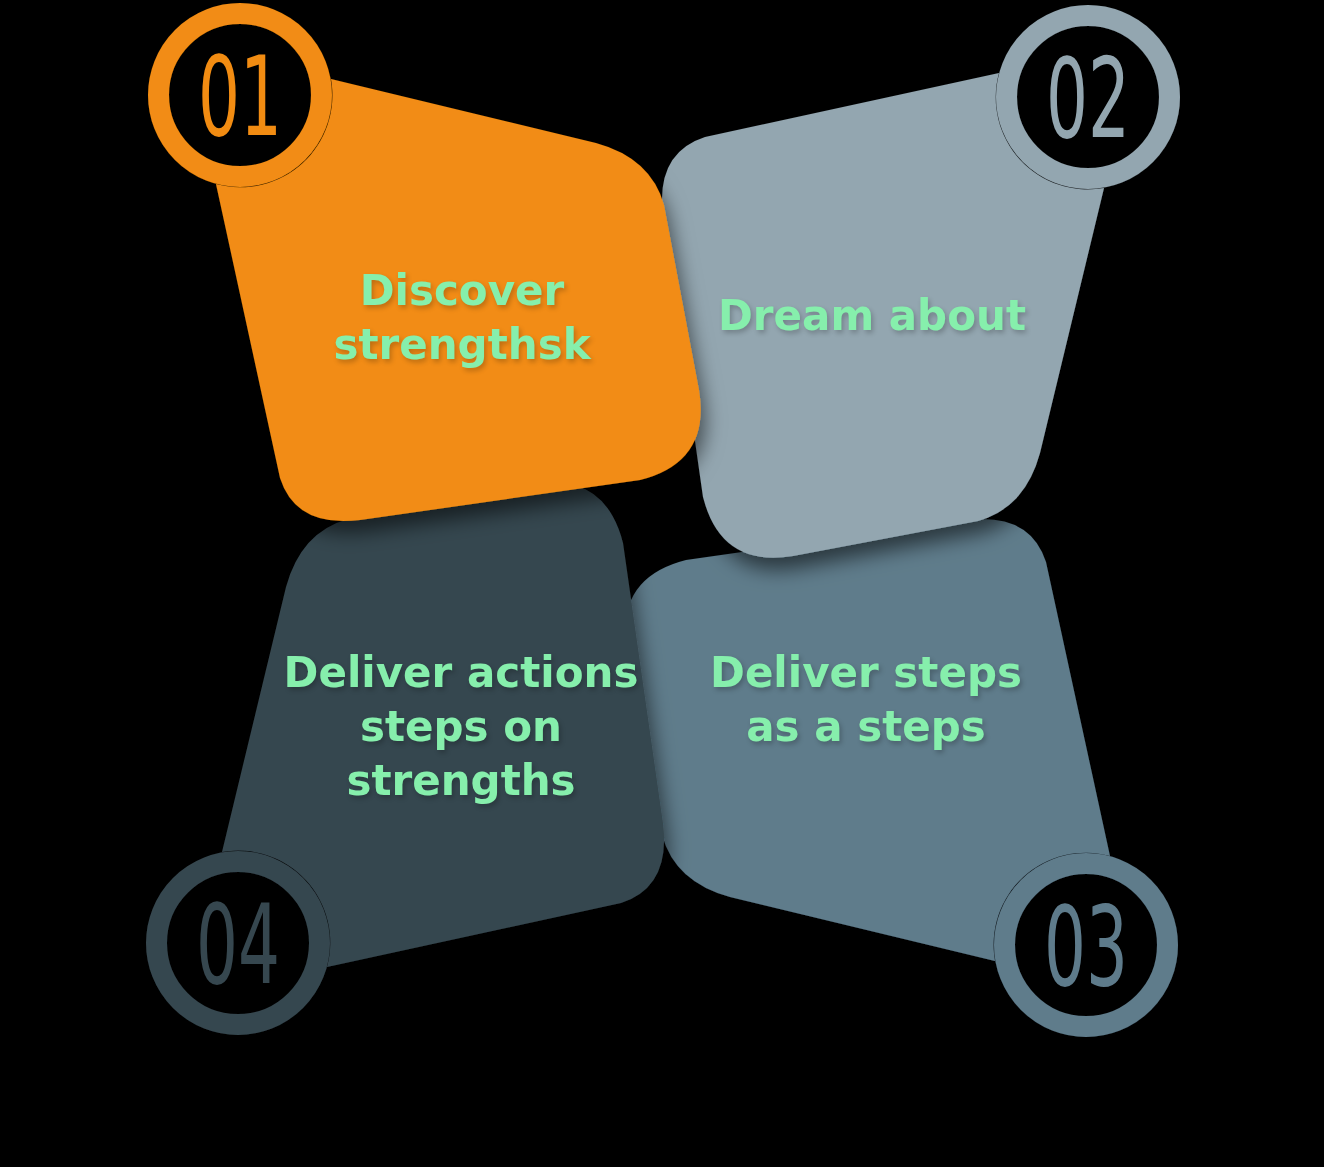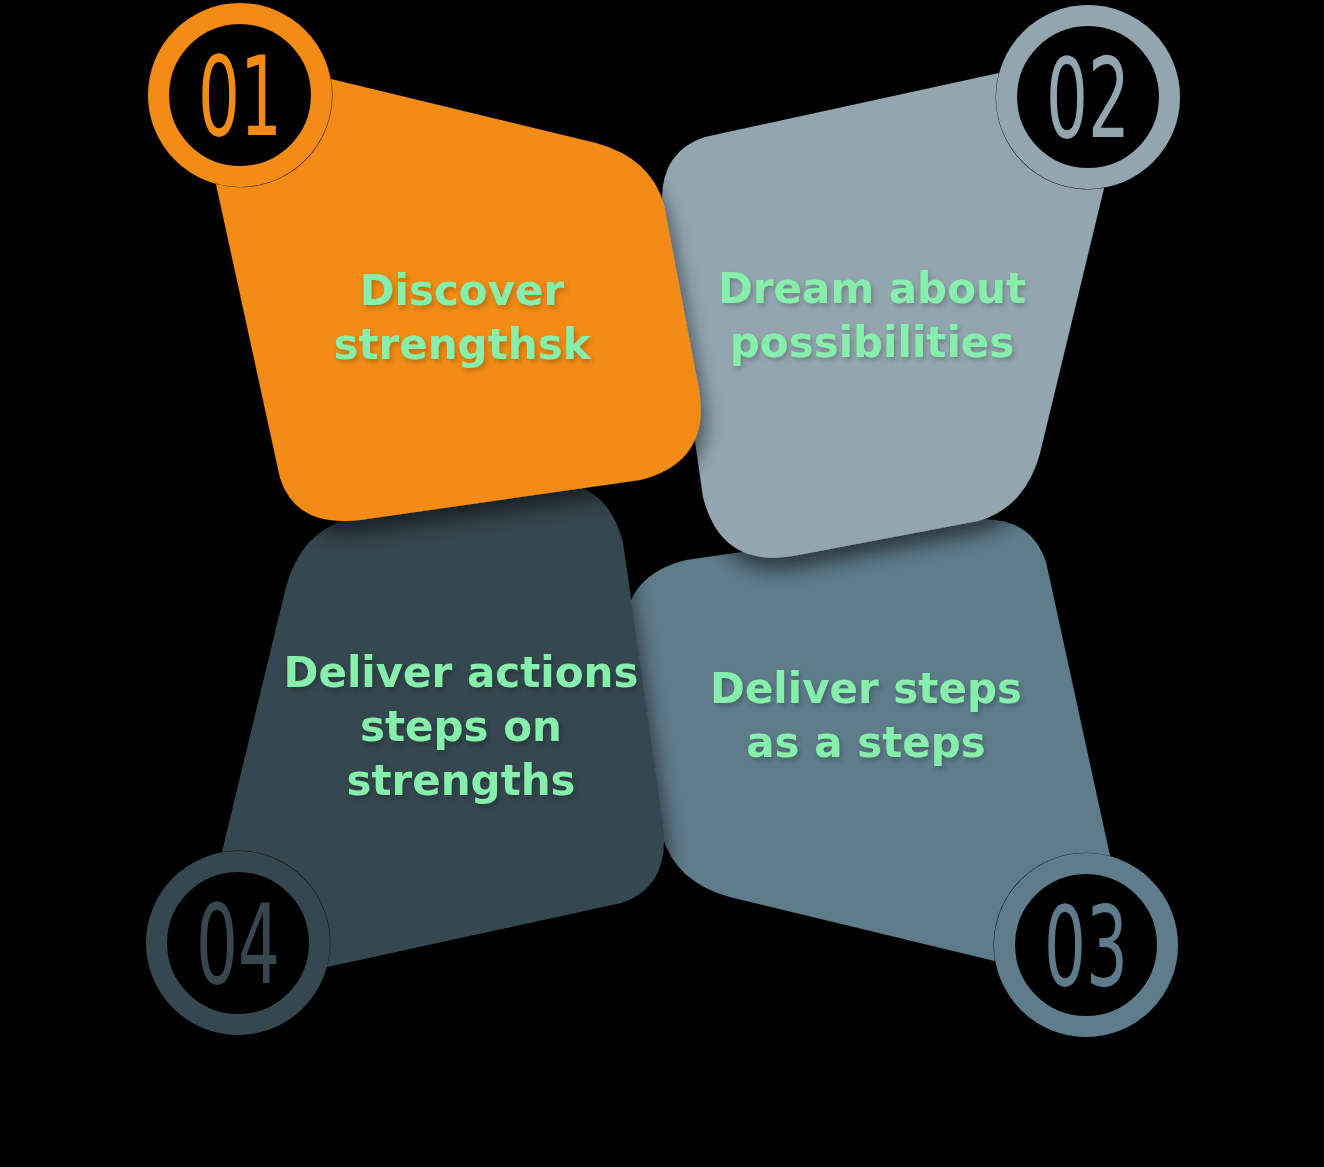--- a/index.html
+++ b/index.html
@@ -77,24 +77,23 @@
     <text class="num" x="0" y="40" transform="translate(238 943) scale(0.6 1)" fill="#36474F">04</text>
   </svg>
 
   <div class="label" style="left:462px;top:318px;">
     <div>Discover</div>
     <div>strengthsk</div>
   </div>
 
   <div class="label" style="left:872px;top:316px;">
     <div>Dream about</div>
-    <div>possibilities</div>
   </div>
 
-  <div class="label" style="left:866px;top:716px;">
+  <div class="label" style="left:866px;top:700px;">
     <div>Deliver steps</div>
     <div>as a steps</div>
   </div>
 
   <div class="label" style="left:461px;top:727px;">
     <div>Deliver actions</div>
     <div>steps on</div>
     <div>strengths</div>
   </div>
 

